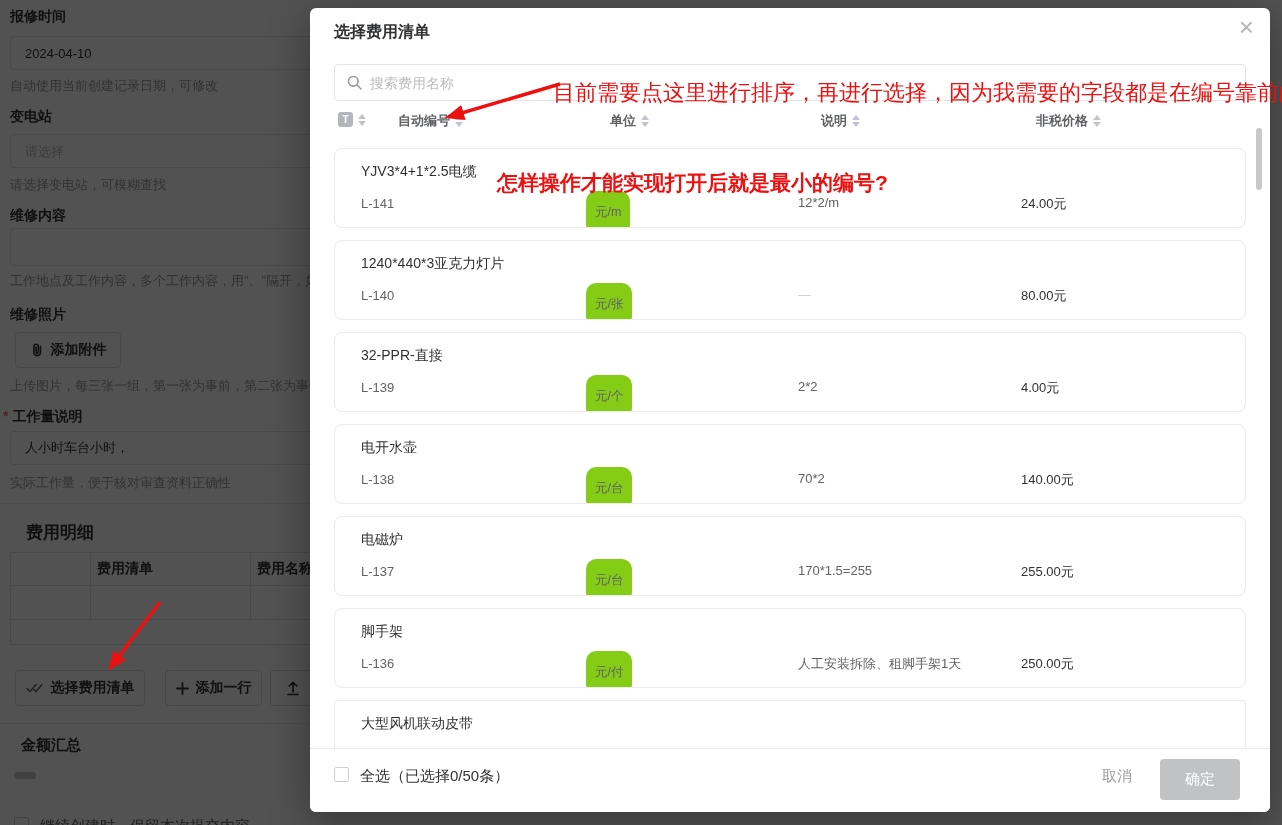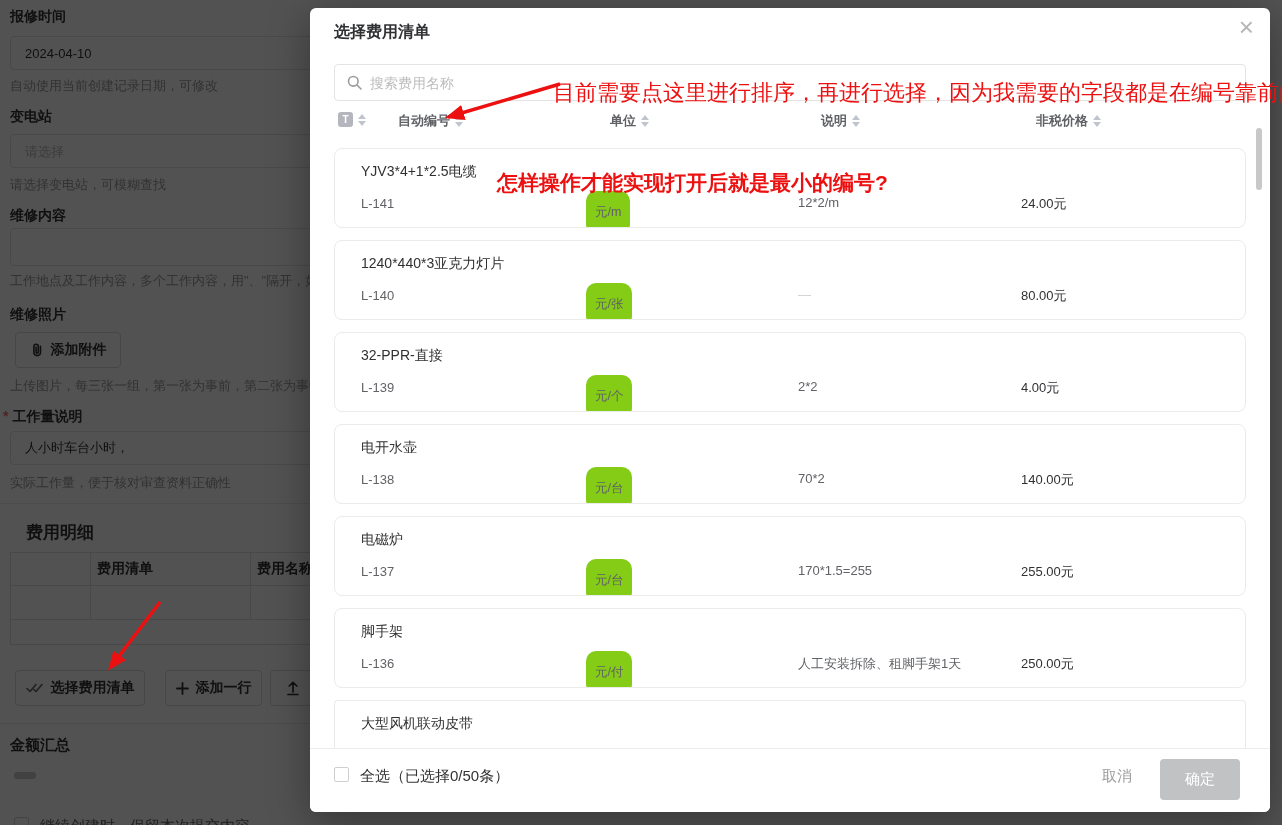--- a/index.html
+++ b/index.html
@@ -146,21 +146,21 @@
     </svg>
     <span>添加一行</span>
   </button>
   <button class="pbtn" style="left:270px; width:46px;">
     <svg width="14" height="15" viewBox="0 0 14 15" fill="none" stroke="#333" stroke-width="1.7" stroke-linecap="round" stroke-linejoin="round">
       <path d="M7 11 V2 M3.2 5 7 1.4 10.8 5 M2 13.5 H12"></path>
     </svg>
   </button>
 
   <div class="divider" style="top:723px;"></div>
-  <div class="flabel" style="left:10px; top:736px; font-size:15px;text-align:center;">金额汇总</div>
+  <div class="flabel" style="left:21px; top:736px; font-size:15px;text-align:center;">金额汇总</div>
   <div class="dash"></div>
 
   <span class="cb" style="position:absolute; left:14px; top:817px;"></span>
   <div style="position:absolute; left:40px; top:817px; font-size:15px; color:#666; white-space:nowrap;">继续创建时，保留本次提交内容</div>
 </div>
 
 <div id="overlay"></div>
 
 <div id="modal">
   <div class="m-title">选择费用清单</div>

